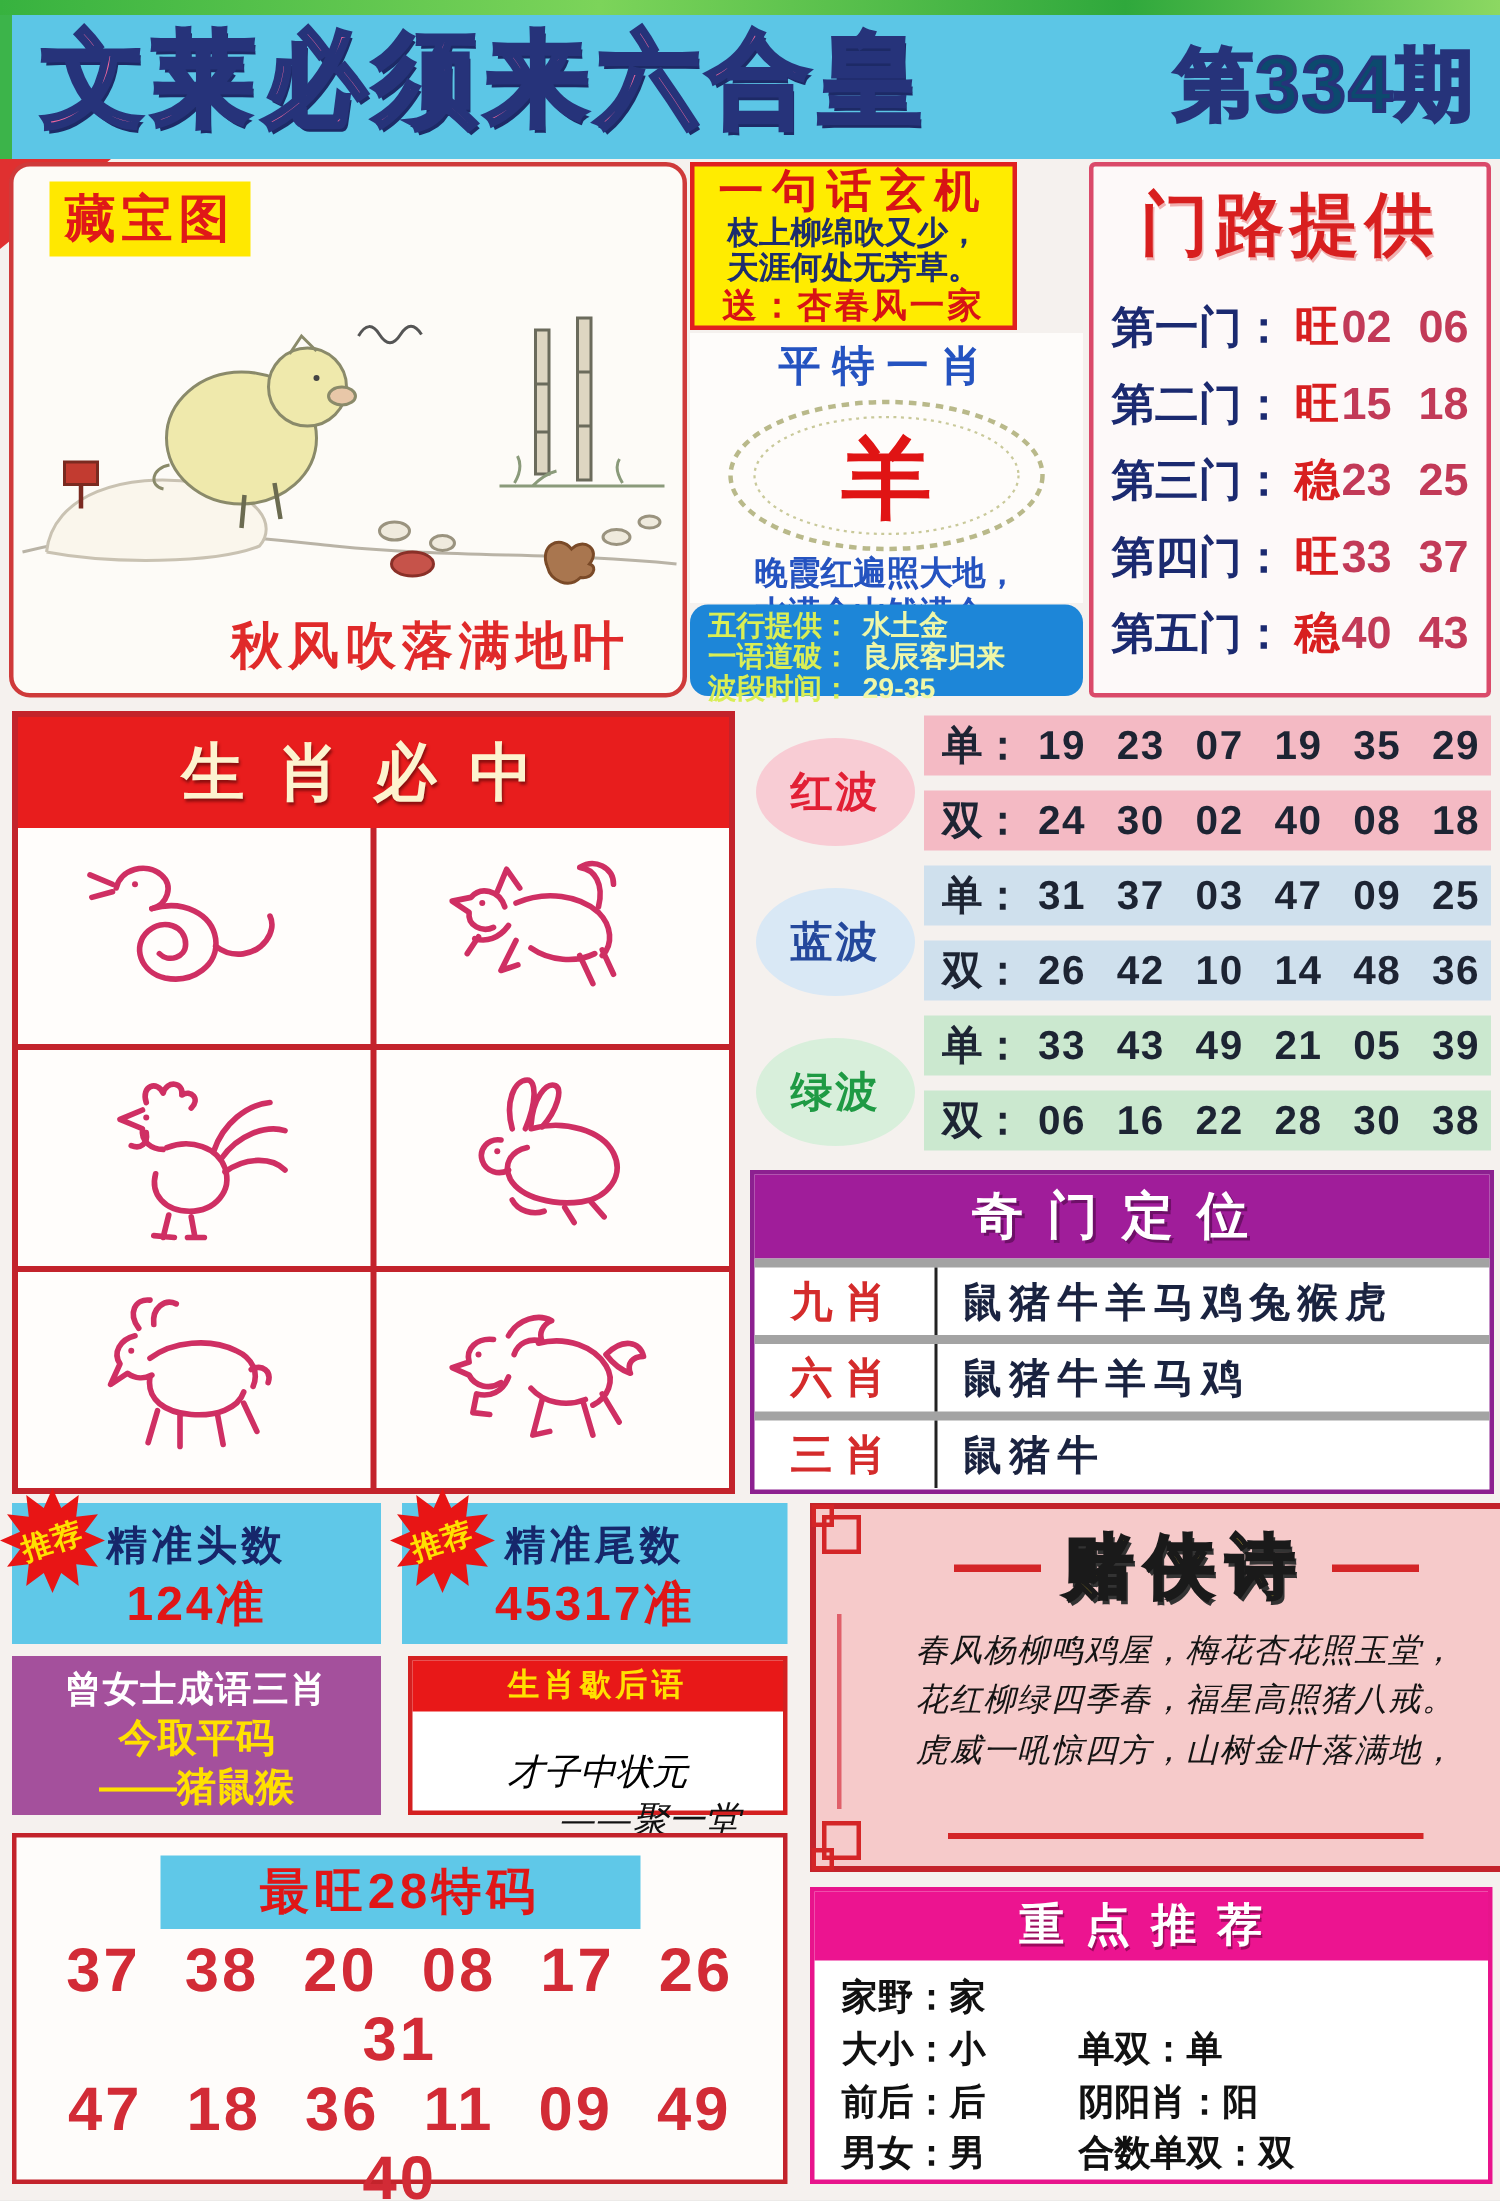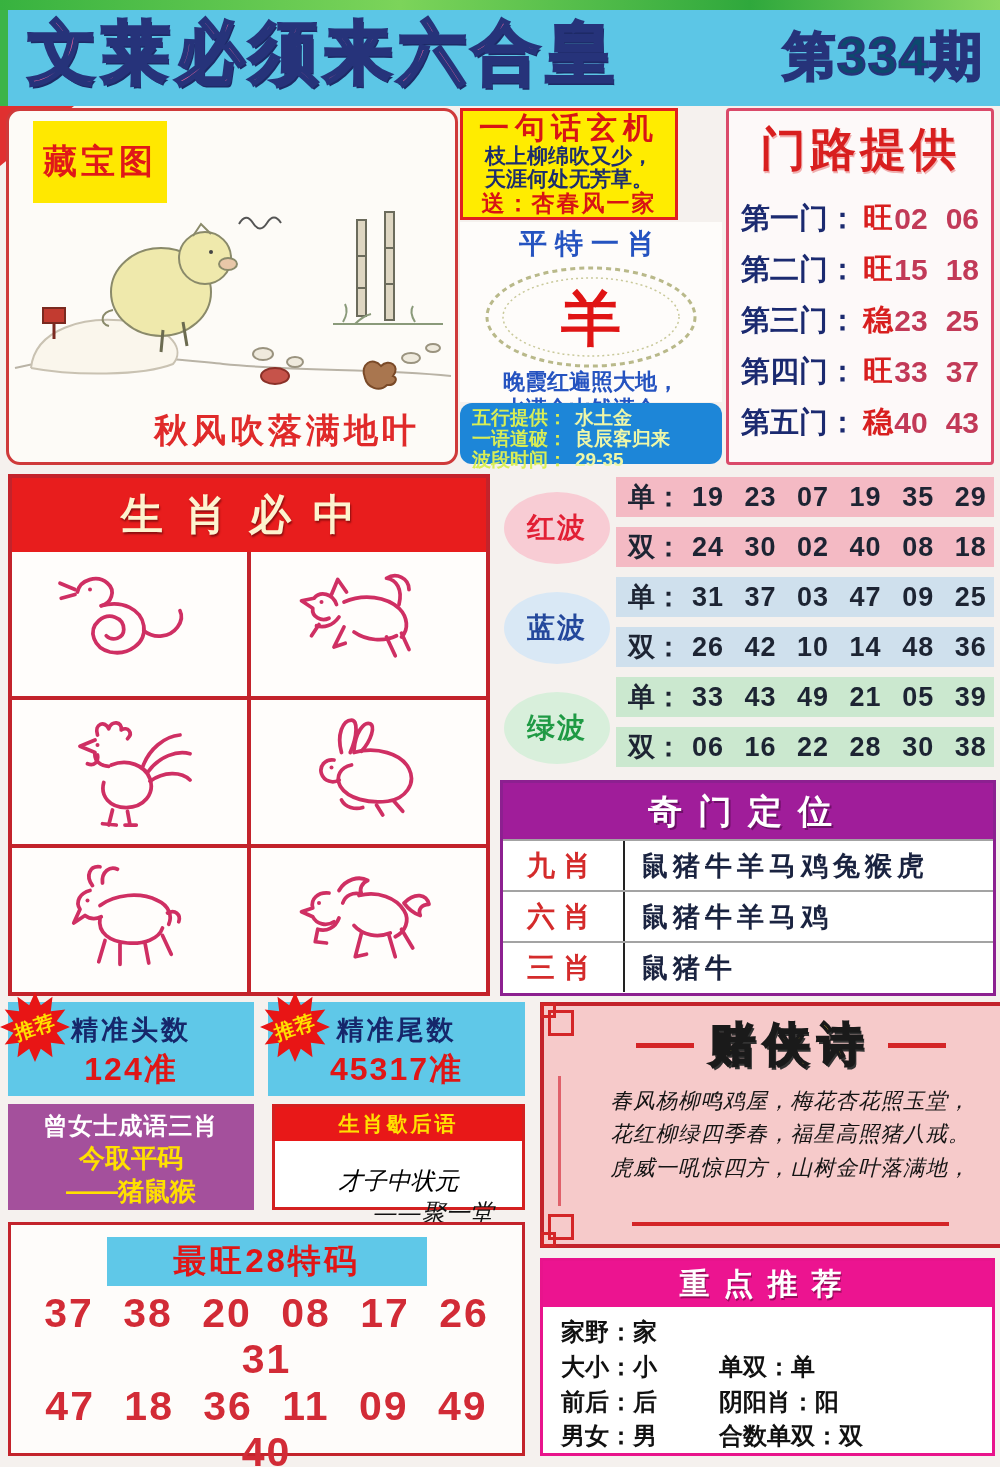--- a/index.html
+++ b/index.html
@@ -15,21 +15,21 @@
     color:#f2679f; letter-spacing:6px; -webkit-text-stroke:3px #26337a; text-shadow:2px 3px 0 #1d2a66; }
   .header-issue { position:absolute; right:16px; top:22px; font-size:52px; font-weight:bold;
     color:#0c4a6e; letter-spacing:2px; -webkit-text-stroke:2.5px #26337a; }
 
   
   .treasure { position:absolute; left:6px; top:108px; width:452px; height:357px;
     border:3px solid #cf3a3a; border-radius:14px; background:#fdfbf7; }
   .corner-fold { position:absolute; left:0; top:106px; width:74px; height:60px; background:#e03030;
     clip-path:polygon(0 0,100% 0,0 100%); }
   .treasure-label { position:absolute; left:24px; top:10px; background:#ffe800; color:#e01818;
-    font-size:34px; font-weight:bold; padding:18px 10px; letter-spacing:4px; }
+    font-size:34px; font-weight:bold; padding:2px 10px; letter-spacing:4px; }
   .treasure-scene { position:absolute; left:4px; top:56px; width:440px; height:250px; }
   .treasure-caption { position:absolute; left:0; right:10px; bottom:8px; text-align:center;
     padding-left:120px; color:#e02a2a; font-size:34px; font-weight:bold; letter-spacing:4px; }
 
   
   .mystery { position:absolute; left:460px; top:108px; width:218px; height:112px;
     background:#ffec00; border:3px solid #e02020; text-align:center; padding-top:1px; }
   .mystery-title { font-size:30px; font-weight:bold; color:#d81414; letter-spacing:6px; line-height:1.05; }
   .mystery-line { font-size:21px; font-weight:bold; color:#1c2d6e; line-height:1.14; }
   .mystery-gift { font-size:23px; font-weight:bold; color:#d81414; letter-spacing:2px; line-height:1.1; }
@@ -86,21 +86,21 @@
   .ws-blue { background:#cfe0ed; }
   .we-green { background:#d8efdb; color:#1f9a44; top:222px; }
   .ws-green { background:#cbe8cf; }
 
   
   .qimen { position:absolute; left:500px; top:780px; width:496px; height:216px;
     border:3px solid #8c2090; background:#fff; }
   .qimen-header { height:56px; background:#a01d9a; text-align:center; }
   .qimen-header span { color:#fff; font-size:34px; font-weight:bold; letter-spacing:16px;
     line-height:56px; text-shadow:2px 2px 0 #6e1068; }
-  .qimen-row { display:flex; height:51px; border-top:2px solid #a3a3a3; }
+  .qimen-row { display:flex; height:51px; border-top:6px solid #a3a3a3; }
   .qimen-row .lab { width:122px; border-right:2px solid #222; display:flex; align-items:center;
     justify-content:center; color:#d42b2b; font-size:28px; font-weight:bold; letter-spacing:8px; }
   .qimen-row .val { flex:1; display:flex; align-items:center; padding-left:16px;
     color:#1a2340; font-size:27px; font-weight:bold; letter-spacing:5px; }
 
   
   .stat { position:absolute; top:1002px; height:94px; background:#5fc8e8; text-align:center; }
   .stat1 { left:8px; width:246px; }
   .stat2 { left:268px; width:257px; }
   .stat-title { margin-top:10px; font-size:27px; font-weight:bold; color:#16276b; letter-spacing:3px; }

